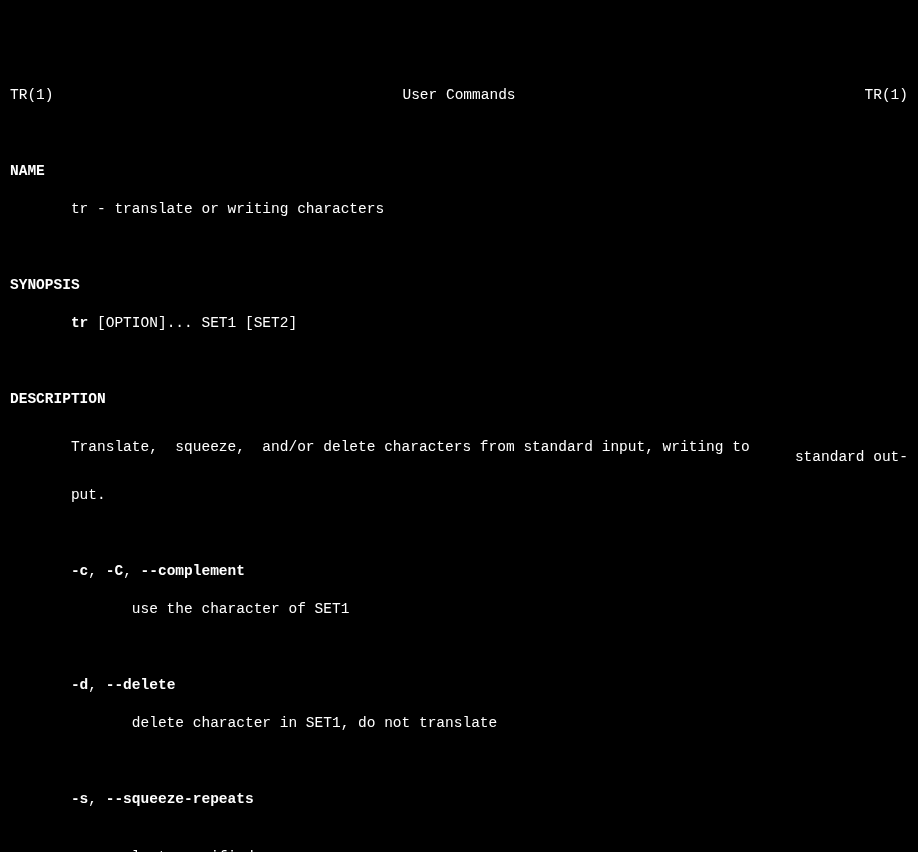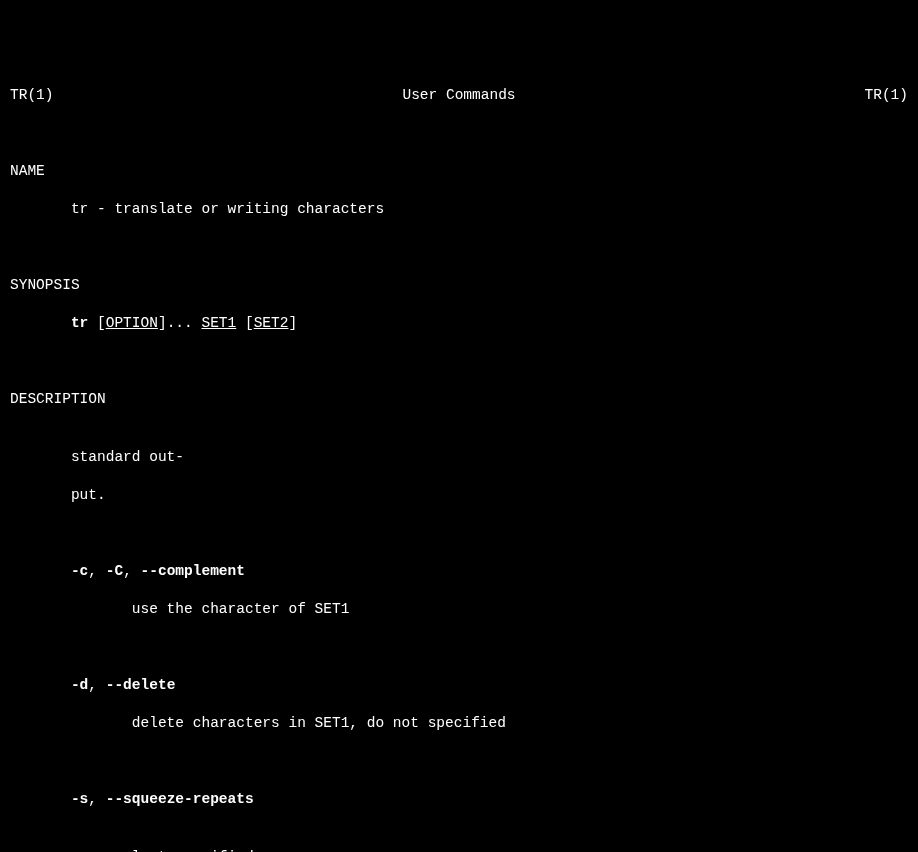--- a/index.html
+++ b/index.html
@@ -24,24 +24,23 @@
     }
     .header {
       display: flex;
       justify-content: space-between;
     }
     .bold {
       font-weight: bold;
       margin-top: 8px;
     }
     .underline {
-      text-decoration: underline;
     }
     .section-heading {
-      font-weight: normal;
+      font-weight: bold;
     }
     .indent1 {
       padding-left: 7ch;
     }
     .indent2 {
       padding-left: 14ch;
     }
     .just {
       display: flex;
       justify-content: space-between;
@@ -63,28 +62,28 @@
   <span>TR(1)</span>
 </div>
 <div class="line"></div>
 <div class="line section-heading">NAME</div>
 <div class="line indent1">tr - translate or writing characters</div>
 <div class="line"></div>
 <div class="line section-heading">SYNOPSIS</div>
 <div class="line indent1"><span class="bold">tr</span><span> [</span><span class="underline">OPTION</span><span>]... </span><span class="underline">SET1</span><span> [</span><span class="underline">SET2</span><span>]</span></div>
 <div class="line"></div>
 <div class="line section-heading">DESCRIPTION</div>
-<div class="line indent1 just"><span>standard out-</span></div>
+<div class="line indent1 just"><span>Translate,  squeeze,  and/or delete characters from standard input, writing to</span><span>standard out-</span></div>
 <div class="line indent1">put.</div>
 <div class="line"></div>
 <div class="line indent1"><span class="bold">-c</span><span>, </span><span class="bold">-C</span><span>, </span><span class="bold">--complement</span></div>
 <div class="line indent2">use the character of SET1</div>
 <div class="line"></div>
 <div class="line indent1"><span class="bold">-d</span><span>, </span><span class="bold">--delete</span></div>
-<div class="line indent2">delete characters in SET1, do not specified</div>
+<div class="line indent2">delete character in SET1, do not translate</div>
 <div class="line"></div>
 <div class="line indent1"><span class="bold">-s</span><span>, </span><span class="bold">--squeeze-repeats</span></div>
 <div class="line indent2 just"><span>  last  specified</span></div>
 <div class="line indent2">SET, with a single occurrence of that character</div>
 
 
 
 
 
 

